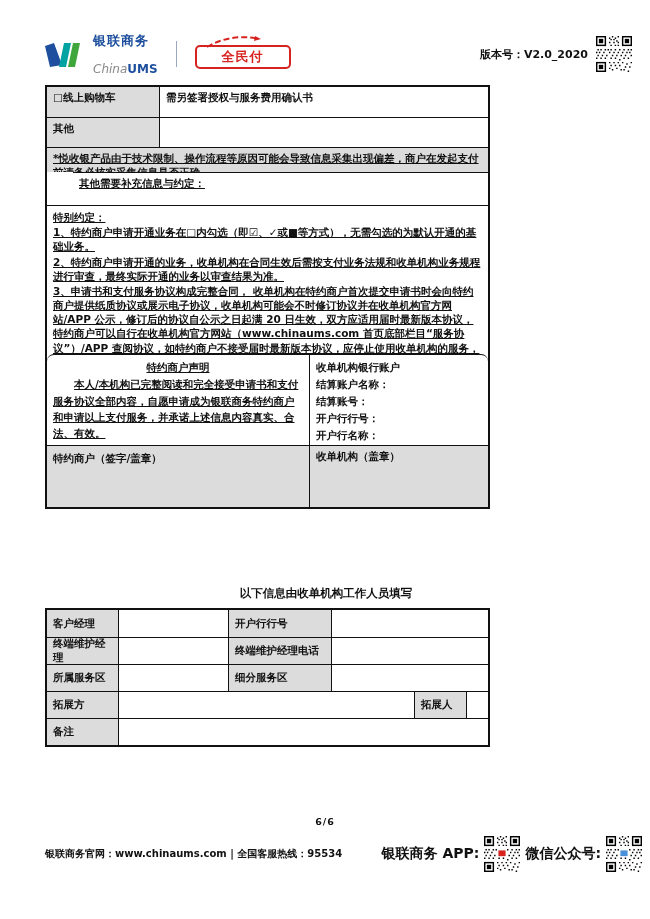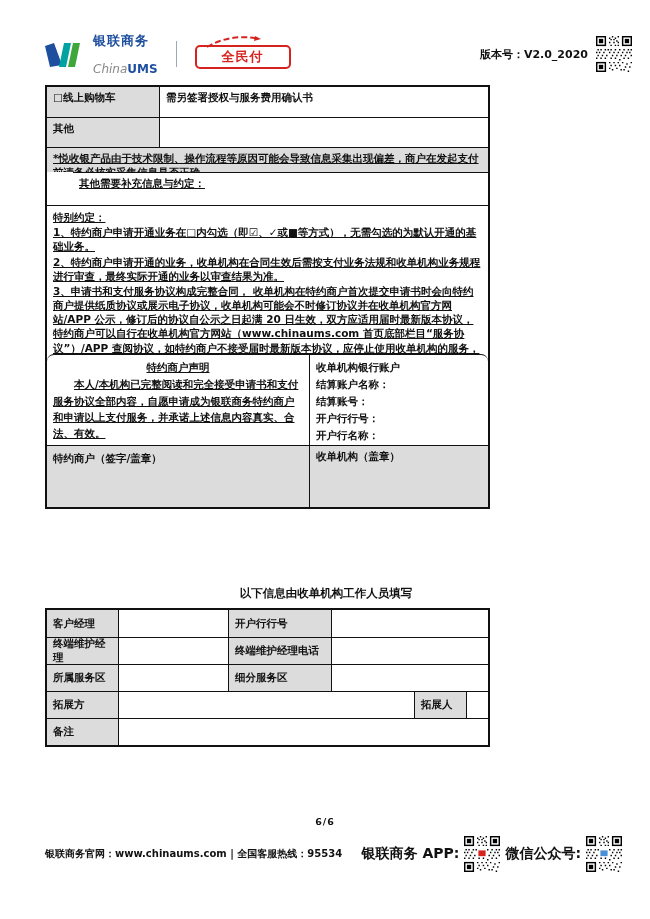--- a/index.html
+++ b/index.html
@@ -55,21 +55,21 @@
   .sc-l1{width:71px;flex:0 0 71px;}
   .sc-v1{width:110px;flex:0 0 110px;}
   .sc-l2{width:103px;flex:0 0 103px;}
   .sc-v1w{width:296px;flex:0 0 296px;}
   .sc-l2n{width:52px;flex:0 0 52px;}
   .staff-tbl .cell{display:flex;align-items:center;}
 
   
   .page-num{position:absolute;top:816px;left:0;width:100%;text-align:center;
             font-size:9.5px;font-weight:bold;letter-spacing:1px;}
-  .footer{position:absolute;top:836px;left:45px;right:28px;display:flex;align-items:center;}
+  .footer{position:absolute;top:836px;left:45px;right:8px;display:flex;align-items:center;}
   .footer-left{font-size:10px;font-weight:bold;white-space:nowrap;}
   .footer-right{margin-left:auto;display:flex;align-items:center;gap:5px;}
   .footer-label{font-size:14px;font-weight:bold;white-space:nowrap;}
 </style>
 </head>
 <body>
 
 <div class="page">
 
   <div class="header">

